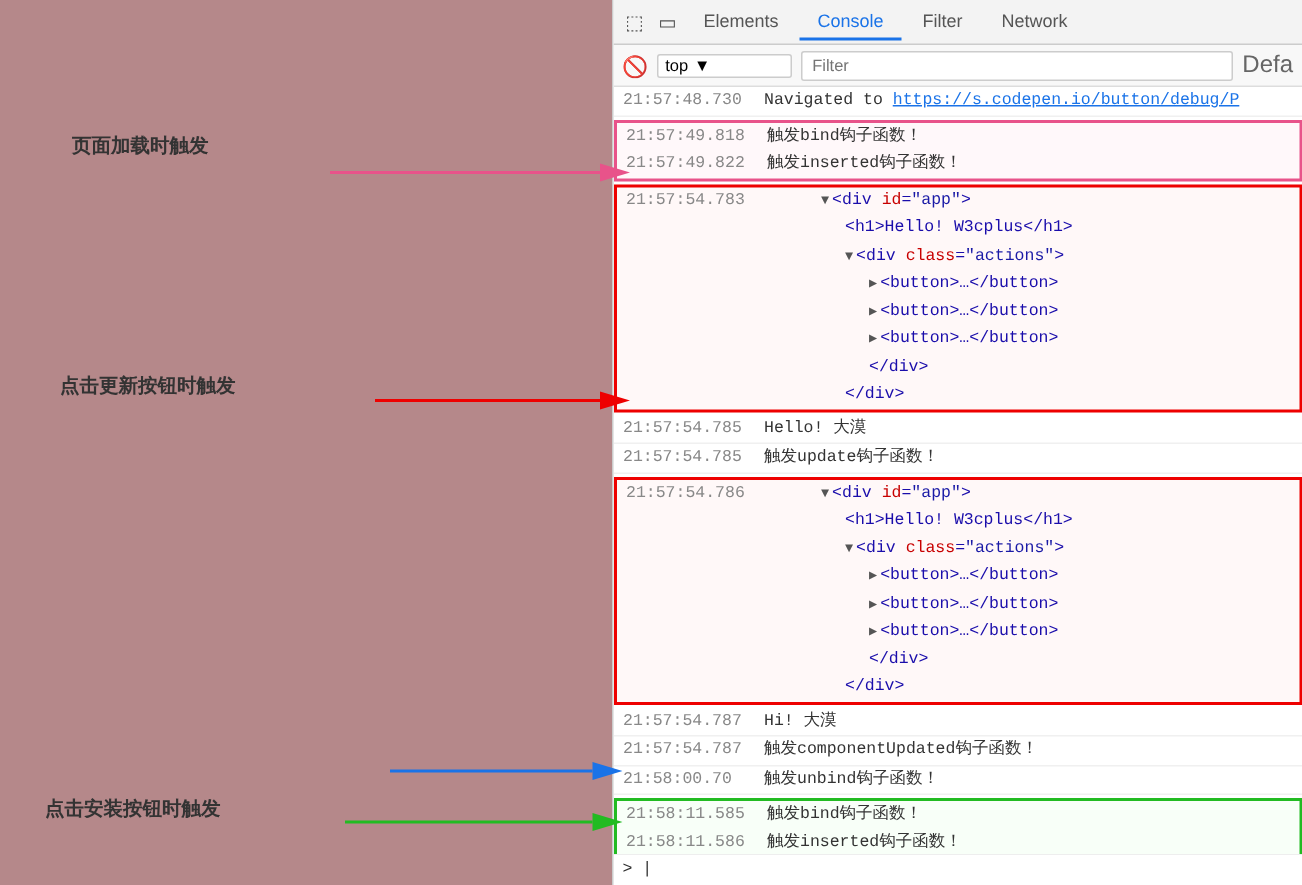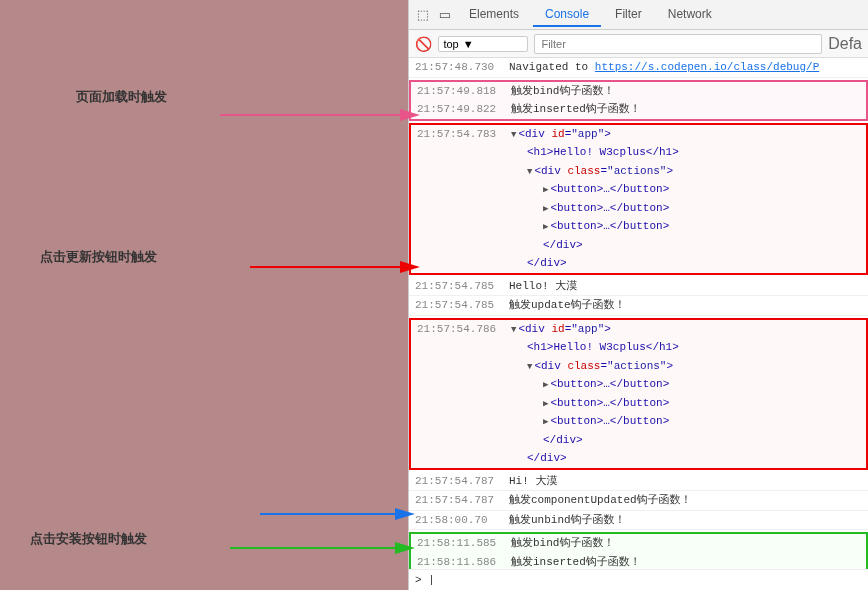--- a/index.html
+++ b/index.html
@@ -60,21 +60,21 @@
     
     .annotation {
       position: absolute;
       font-size: 13px;
       font-weight: bold;
       color: #333;
     }
 
     .annotation-1 {
       top: 88px;
-      left: 76px;
+      left: 48px;
     }
 
     .annotation-2 {
       top: 248px;
       left: 40px;
     }
 
     .annotation-3 {
       top: 490px;
       left: 30px;
@@ -244,20 +244,21 @@
 
     
     .highlight-red {
       border: 2px solid #e00;
       background: #fff8f8;
       margin: 2px 0;
     }
 
     .highlight-red .log-line {
       border-bottom: none;
+      gap: 36px;
     }
 
     
     .highlight-green {
       border: 2px solid #22bb22;
       background: #f8fff8;
       margin: 2px 0;
     }
 
     .highlight-green .log-line {
@@ -333,21 +334,21 @@
       <span>▼</span>
     </div>
     <input class="filter-input" type="text" placeholder="Filter" style="">
     <span class="default-label">Defa</span>
   </div>
 
   <div class="console-content">
 
     <div class="log-line">
       <span class="log-timestamp text-gray">21:57:48.730</span>
-      <span class="log-message">Navigated to <span style="color:#1a73e8;text-decoration:underline">https://s.codepen.io/class/debug/P</span></span>
+      <span class="log-message">Navigated to <span style="color:#1a73e8;text-decoration:underline">https://s.codepen.io/button/debug/P</span></span>
     </div>
 
     <div class="highlight-pink">
       <div class="log-line">
         <span class="log-timestamp text-gray">21:57:49.818</span>
         <span class="log-message">触发bind钩子函数！</span>
       </div>
       <div class="log-line">
         <span class="log-timestamp text-gray">21:57:49.822</span>
         <span class="log-message">触发inserted钩子函数！</span>

